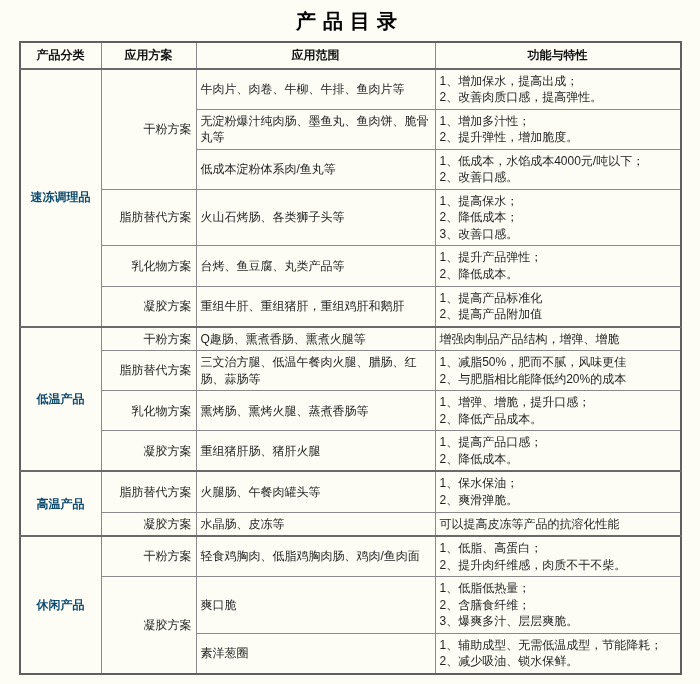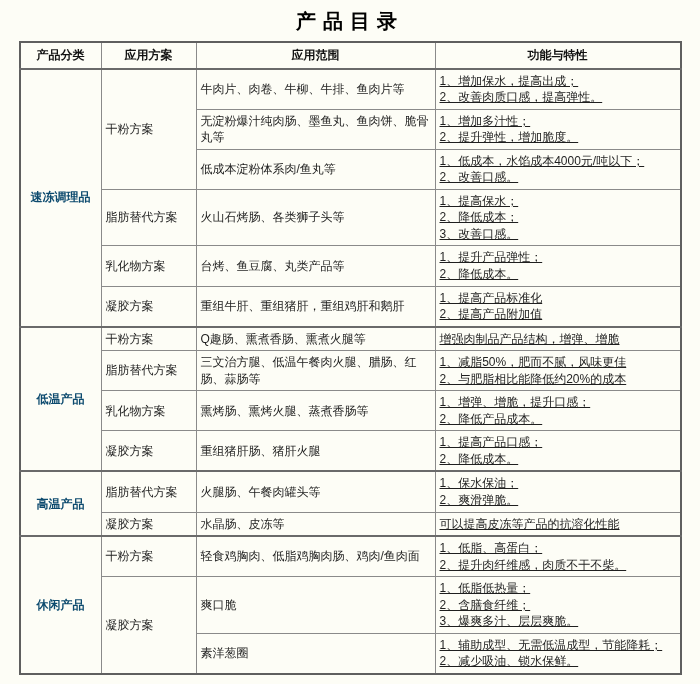--- a/index.html
+++ b/index.html
@@ -54,30 +54,29 @@
     text-align: center;
     padding: 4px 2px;
     color: #111;
   }
   td.cell-category {
     text-align: center;
     font-weight: bold;
     color: #0c4a6e;
   }
   td.cell-plan {
-    text-align: left;
+    text-align: right;
   }
   td.cell-scope {
     text-align: left;
     padding: 4px 8px;
   }
   td.cell-features {
     text-align: left;
     padding: 4px 8px 4px 10px;
-    text-decoration: underline;
   }
   .feature-line {
     padding-left: 24px;
     text-indent: -24px;
   }
   .feature-line.plain {
     padding-left: 0;
     text-indent: 0;
   }
 </style>

